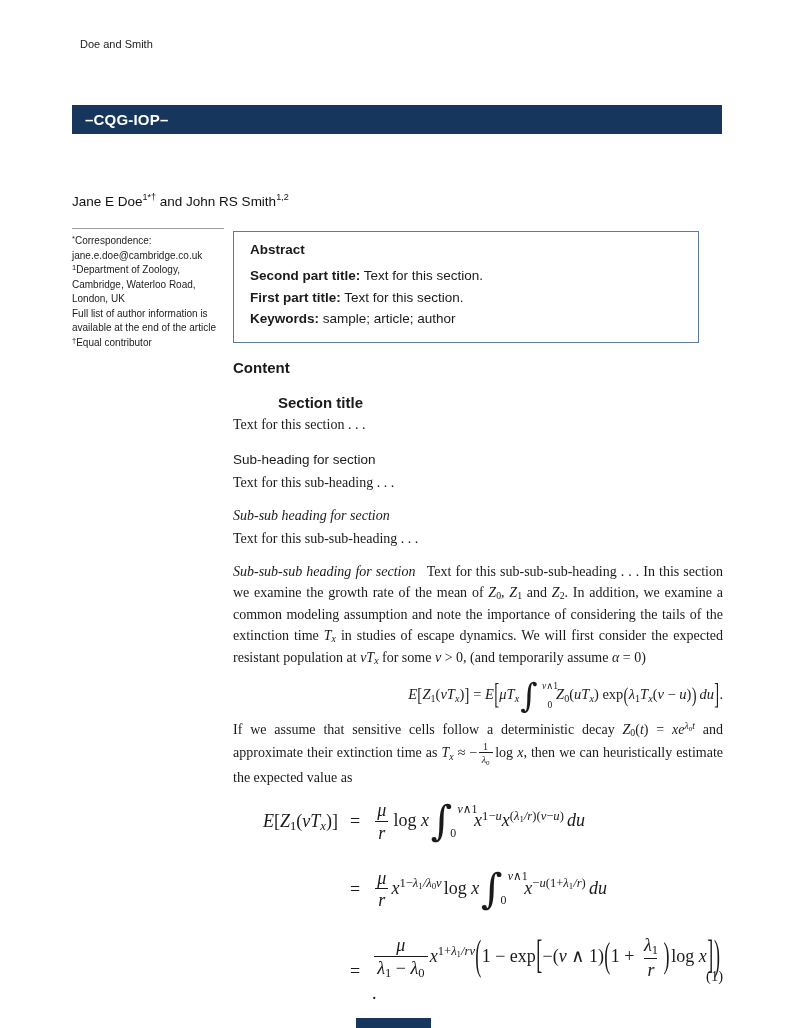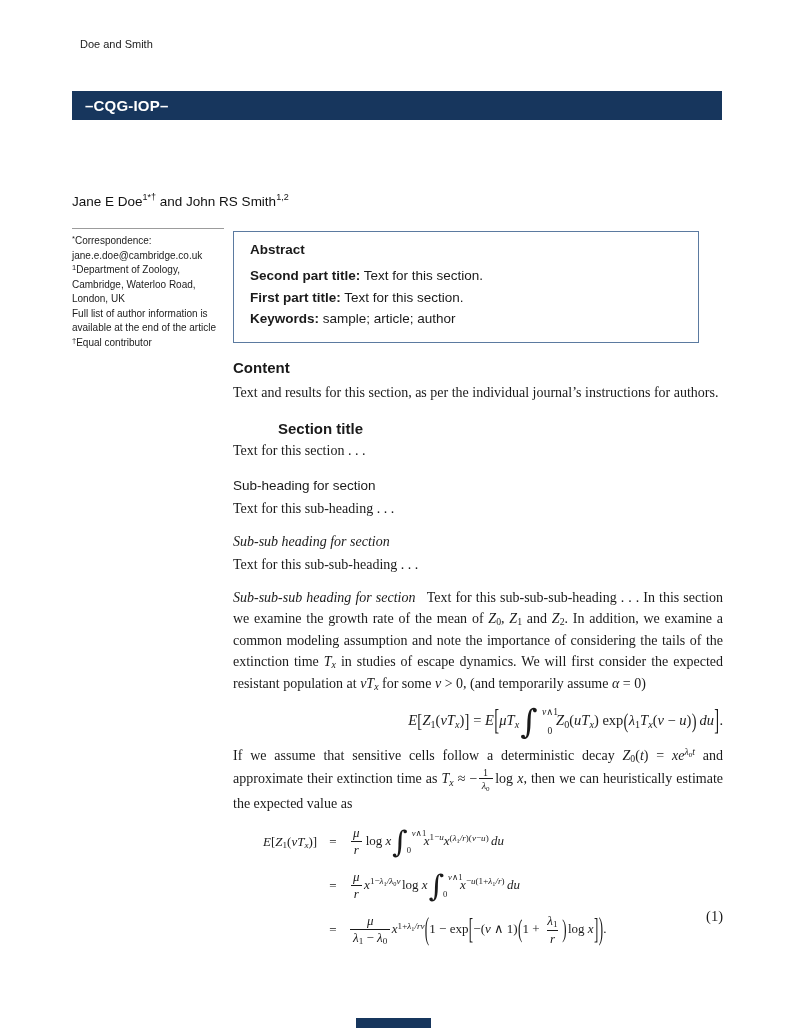--- a/index.html
+++ b/index.html
@@ -8,21 +8,21 @@
     --rule:#9c9c9c;
     --ink:#1a1a1a;
   }
   *{margin:0;padding:0;box-sizing:border-box;}
   html,body{background:#ffffff;}
   .page{position:relative;width:794px;height:1028px;margin:0 auto;background:#fff;overflow:hidden;
         font-family:"Liberation Sans",sans-serif;color:var(--ink);}
 
   .running-head{position:absolute;left:80px;top:38px;font-size:11px;color:#222;}
 
-  .banner{position:absolute;left:72px;top:91px;width:650px;height:29px;background:var(--navy);
+  .banner{position:absolute;left:72px;top:105px;width:650px;height:29px;background:var(--navy);
           display:flex;align-items:center;padding-left:13px;}
   .banner-label{color:#ffffff;font-weight:bold;font-size:15px;letter-spacing:0.2px;}
 
   .title{position:absolute;left:72px;top:144px;font-size:29px;font-weight:400;color:#111;letter-spacing:-0.2px;}
 
   .authors{position:absolute;left:72px;top:192px;font-size:13.5px;color:#111;}
   .authors sup{font-size:9px;vertical-align:6px;}
 
   .sidebar{position:absolute;left:72px;top:228px;width:152px;border-top:1px solid var(--rule);
            padding-top:5px;font-size:10px;line-height:1.45;color:#1b1b1b;}
@@ -59,21 +59,21 @@
   .intsc{display:inline-flex;flex-direction:column;justify-content:space-between;font-size:0.66em;height:3.5em;margin-left:-0.1em;}
   .intsup{transform:translateX(0.55em);}
   .intsub{transform:translateX(-0.05em);}
   .bigd{display:inline-block;font-style:normal;vertical-align:-0.08em;transform-origin:50% 55%;padding:0 0.02em;}
 
   .eq{text-align:right;padding:4px 0;margin:6px 0 0;font-size:14.5px;}
   p.assume{margin-top:2px;}
 
   .eqwrap{position:relative;margin-top:12px;}
   .eqalign{display:grid;grid-template-columns:max-content max-content auto;align-items:center;
-           row-gap:12px;margin-left:30px;font-size:13px;}
+           row-gap:24px;margin-left:30px;font-size:18px;}
   .eqalign .lhs{text-align:right;}
   .eqalign .rel{padding:0 12px;font-style:normal;}
   .eqnum{position:absolute;right:0;bottom:22px;font-family:"Liberation Serif","DejaVu Serif",serif;font-size:14.5px;}
 
   .page-indicator{position:absolute;left:356px;top:1018px;width:75px;height:10px;background:var(--navy);}
 </style>
 </head>
 <body>
 
 <div class="page">
@@ -102,21 +102,20 @@
 
   <section class="abstract">
     <div class="abs-title">Abstract</div>
     <div class="abs-row"><b>Second part title:</b><span> Text for this section.</span></div>
     <div class="abs-row"><b>First part title:</b><span> Text for this section.</span></div>
     <div class="abs-row"><b>Keywords:</b><span> sample; article; author</span></div>
   </section>
 
   <main class="content">
     <h2>Content</h2>
-    <p class="math just"><span class="mr">Text and results for this section, as per the individual journal’s instructions for authors.</span></p>
 
     <h2 class="sec">Section title</h2>
     <p class="math">Text for this section . . .</p>
 
     <h3>Sub-heading for section</h3>
     <p class="math">Text for this sub-heading . . .</p>
 
     <h4>Sub-sub heading for section</h4>
     <p class="math">Text for this sub-sub-heading . . .</p>
 

